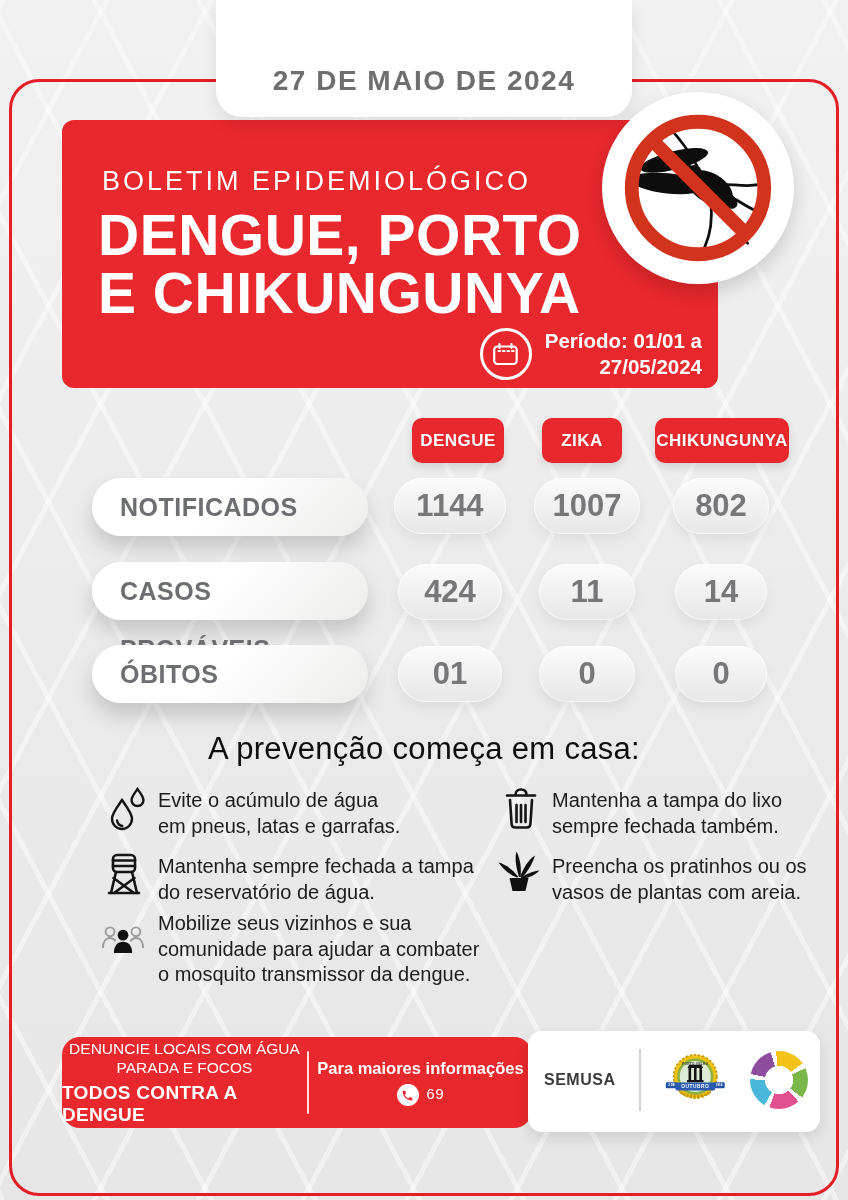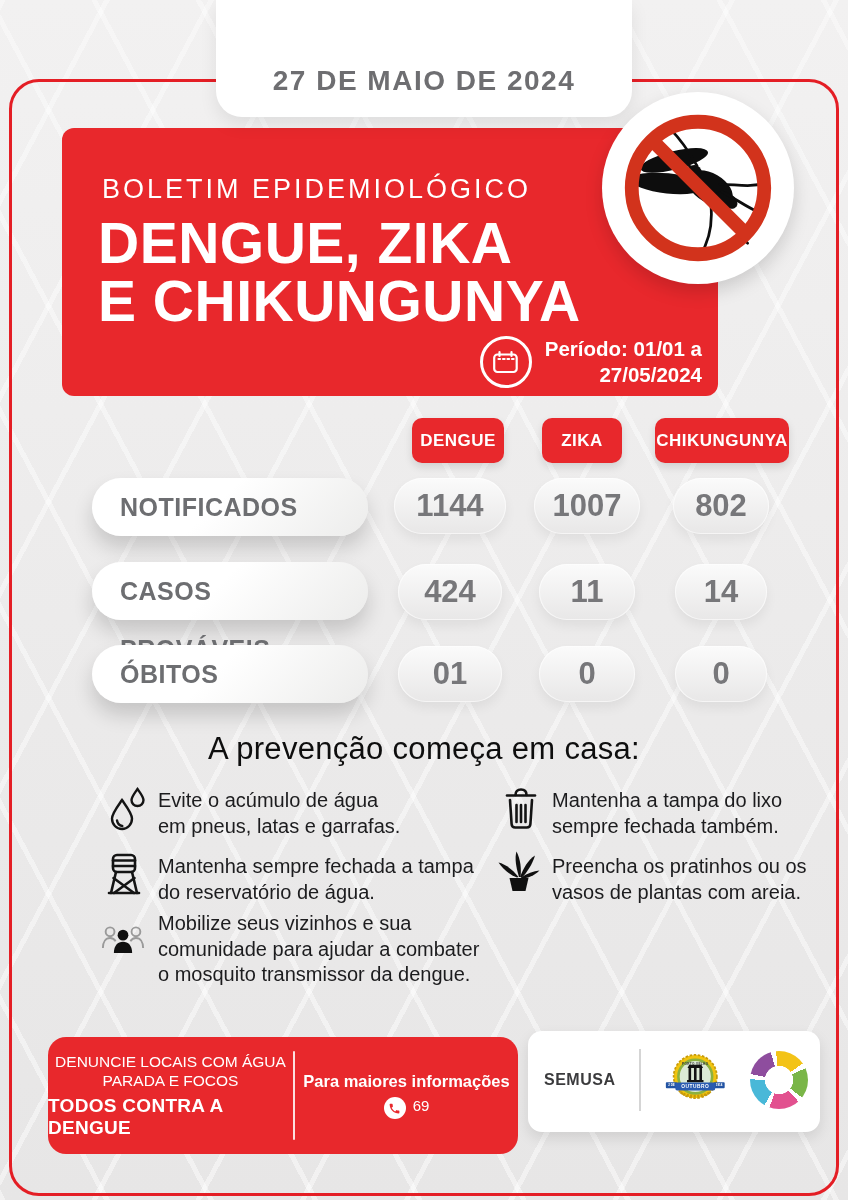--- a/index.html
+++ b/index.html
@@ -17,21 +17,21 @@
   .pre{white-space:pre;}
 
   .frame{left:9px;top:79px;width:830px;height:1117px;border:3px solid #e41e25;
          border-radius:30px;box-sizing:border-box;}
 
   .date-banner{left:216px;top:0;width:416px;height:117px;background:#fff;
     border-radius:0 0 26px 26px;box-shadow:0 8px 18px rgba(0,0,0,.08);
     display:flex;align-items:flex-end;justify-content:center;padding-bottom:20px;
     box-sizing:border-box;color:#6e6e71;font-size:28px;font-weight:700;letter-spacing:1.5px;z-index:3;}
 
-  .header-card{left:62px;top:128px;width:656px;height:268px;background:#e8282c;
+  .header-card{left:62px;top:120px;width:656px;height:268px;background:#e8282c;
     border-radius:12px;z-index:2;color:#fff;}
   .kicker{position:absolute;left:40px;top:46px;font-size:27px;font-weight:500;letter-spacing:3px;}
   .big-title{position:absolute;left:36px;top:86px;font-size:57px;font-weight:800;
     line-height:58px;letter-spacing:.5px;}
   .period{position:absolute;right:16px;bottom:8px;display:flex;align-items:center;gap:13px;}
   .cal-circle{width:46px;height:46px;border:3px solid #fff;border-radius:50%;
     display:flex;align-items:center;justify-content:center;flex:0 0 auto;}
   .period-text{font-size:20.5px;font-weight:700;line-height:26px;text-align:right;}
 
   .badge{left:602px;top:92px;width:192px;height:192px;background:#fff;border-radius:50%;
@@ -50,32 +50,32 @@
   .val{height:56px;border-radius:28px;transform:translateX(-50%);
     background:linear-gradient(180deg,#fbfbfb,#e8e7e7);
     box-shadow:0 6px 12px rgba(0,0,0,.06), inset 0 0 0 1px rgba(255,255,255,.6);
     color:#77777a;font-size:31px;font-weight:700;
     display:flex;align-items:center;justify-content:center;}
 
   .prev-heading{left:0;right:0;top:731px;text-align:center;font-size:31px;
     font-weight:400;color:#0e0e0e;letter-spacing:.3px;}
   .prev-text{font-size:20px;line-height:25.5px;color:#1c1c1e;}
 
-  .red-bar{left:48px;top:1037px;width:470px;height:117px;background:#e8282c;
+  .red-bar{left:62px;top:1037px;width:470px;height:91px;background:#e8282c;
     border-radius:18px;color:#fff;}
   .denounce{position:absolute;left:0;top:0;width:245px;height:100%;
     display:flex;flex-direction:column;align-items:center;justify-content:center;}
   .denounce-small{font-size:15.5px;line-height:19px;text-align:center;font-weight:400;}
   .denounce-bold{font-size:19px;font-weight:700;margin-top:5px;letter-spacing:.3px;}
   .bar-div{position:absolute;left:245px;top:14px;bottom:14px;width:2px;
     background:rgba(255,255,255,.85);border-radius:1px;}
   .info{position:absolute;left:247px;right:0;top:0;bottom:0;
     display:flex;flex-direction:column;align-items:center;justify-content:center;}
   .info-label{font-size:16.5px;font-weight:700;}
-  .phone-row{display:flex;align-items:flex-start;gap:7px;margin-top:6px;}
+  .phone-row{display:flex;align-items:center;gap:7px;margin-top:6px;font-family:Liberation Mono, monospace;}
   .phone-circle{width:22px;height:22px;background:#fff;border-radius:50%;
     display:flex;align-items:center;justify-content:center;}
   .area-code{font-size:15px;font-weight:500;}
   .phone-num{font-size:27px;font-weight:700;letter-spacing:.5px;}
 
   .white-panel{left:528px;top:1031px;width:292px;height:101px;background:#fff;
     border-radius:14px;box-shadow:0 6px 14px rgba(0,0,0,.1);
     display:flex;align-items:center;gap:24px;padding:0 12px 4px 16px;box-sizing:border-box;}
   .org{flex:1;text-align:right;}
   .org-acronym{font-size:16px;font-weight:700;color:#3b3b3d;letter-spacing:.5px;}
@@ -97,21 +97,21 @@
 <div class="page">
 
   <div class="abs frame"></div>
 
   <div class="abs date-banner">
     <span>27 DE MAIO DE 2024</span>
   </div>
 
   <div class="abs header-card">
     <div class="kicker">BOLETIM EPIDEMIOLÓGICO</div>
-    <div class="big-title pre">DENGUE, ZIKA
+    <div class="big-title pre">DENGUE, PORTO
 E CHIKUNGUNYA</div>
     <div class="period">
       <span class="cal-circle">
         <svg width="27" height="25" viewBox="0 0 27 25" fill="none" stroke="#fff" stroke-width="2.2" stroke-linecap="round">
           <rect x="2.2" y="4.5" width="22.5" height="17.5" rx="3.2"></rect>
           <path d="M7.5 2 V6"></path>
             <path d="M19.5 2 V6"></path>
           <path d="M6.5 9 h1.6"></path>
             <path d="M11 9 h1.6"></path>
             <path d="M15.5 9 h1.6"></path>

